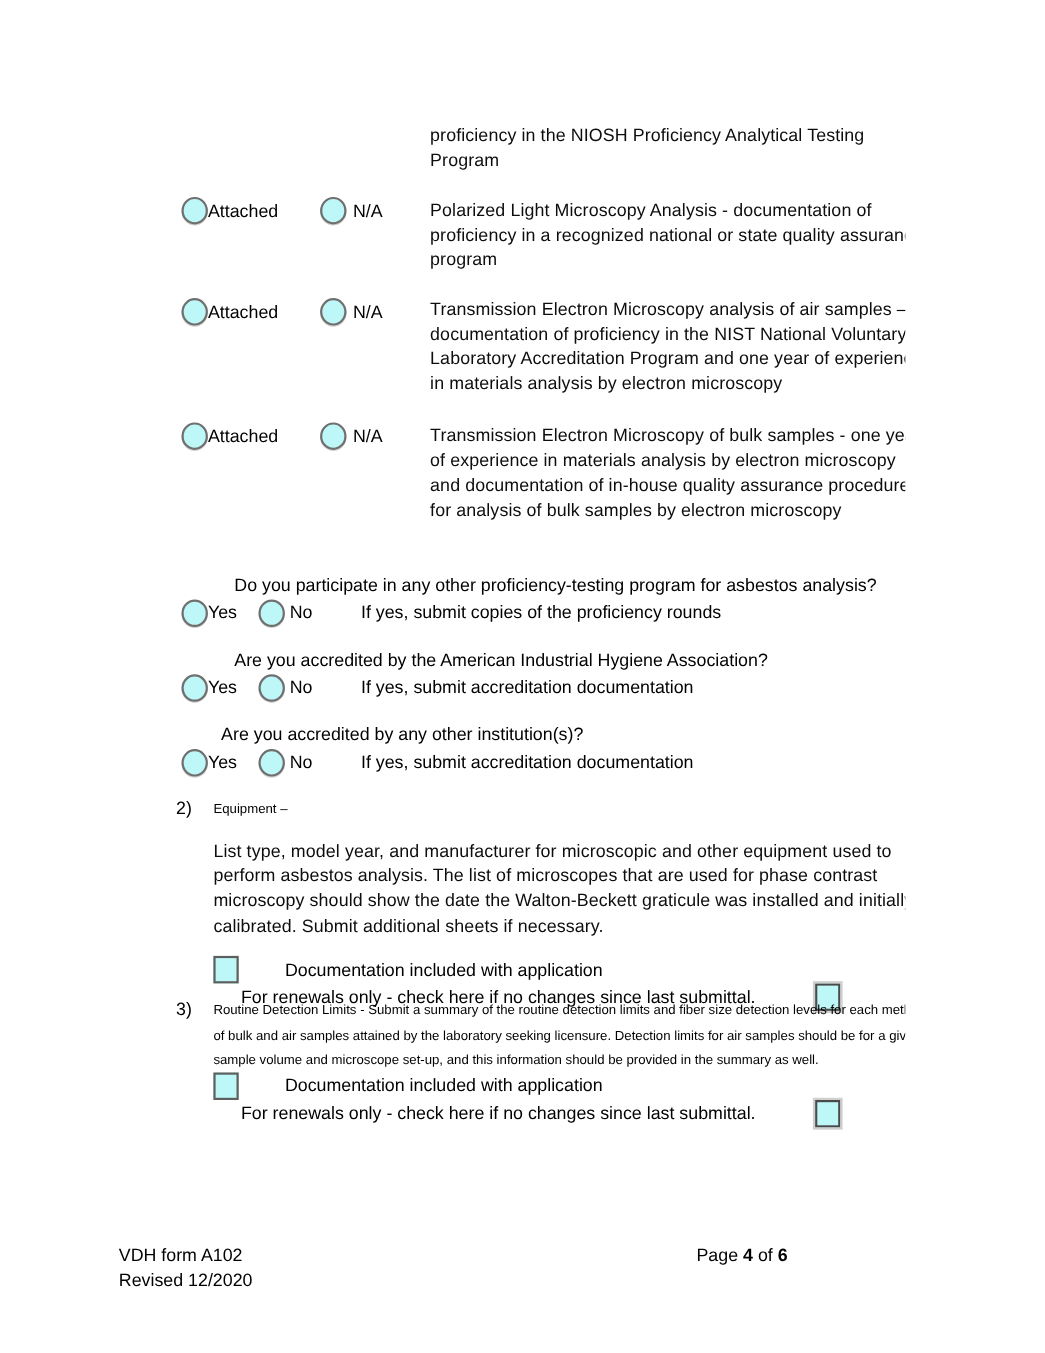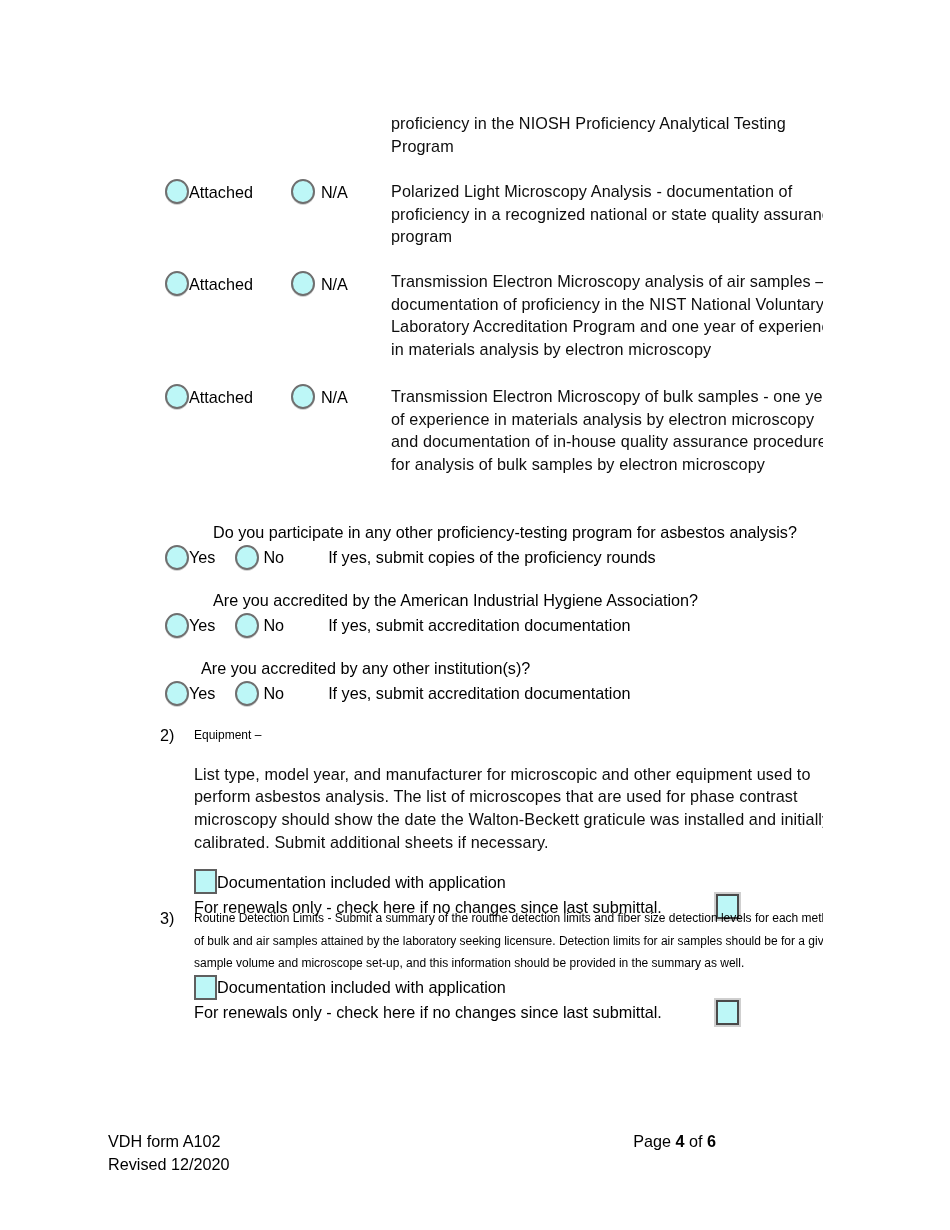--- a/index.html
+++ b/index.html
@@ -131,24 +131,26 @@
   }
   .doc-line {
     display: flex;
     align-items: center;
     margin-top: 0px;
   }
   .doc-line .lbl {
     font-size: 16.2px;
     line-height: 20px;
     white-space: nowrap;
+    padding-left: 42px;
   }
   .renew-line {
     display: flex;
     align-items: center;
+    margin-left: 25px;
     margin-top: 0px;
     gap: 48px;
   }
   .renew-line .lbl {
     font-size: 16.2px;
     line-height: 22.6px;
     white-space: nowrap;
   }
   .renew-line .checkbox {
     margin-left: 6px;

